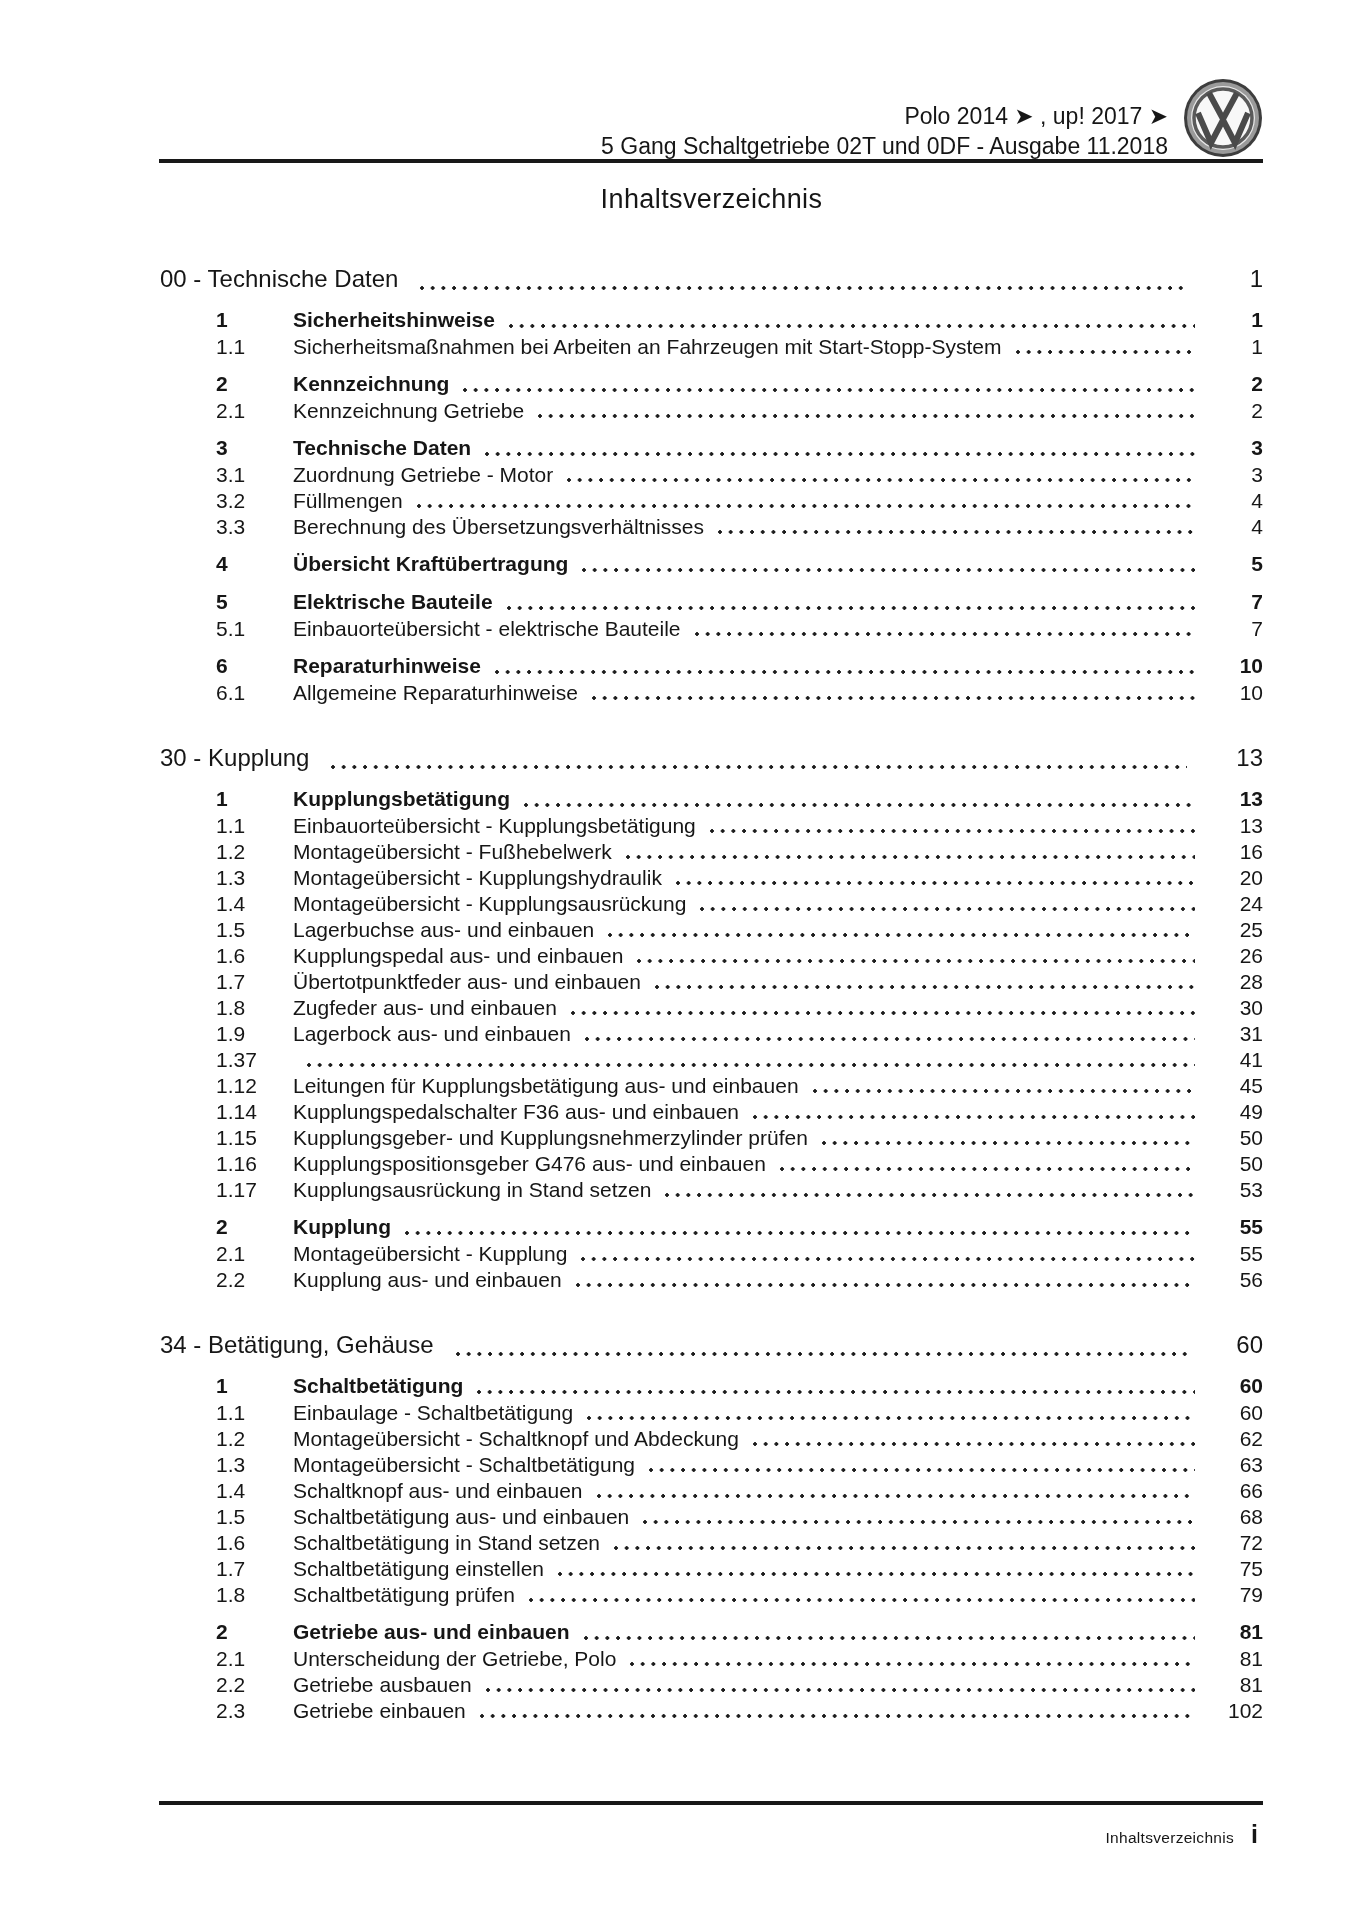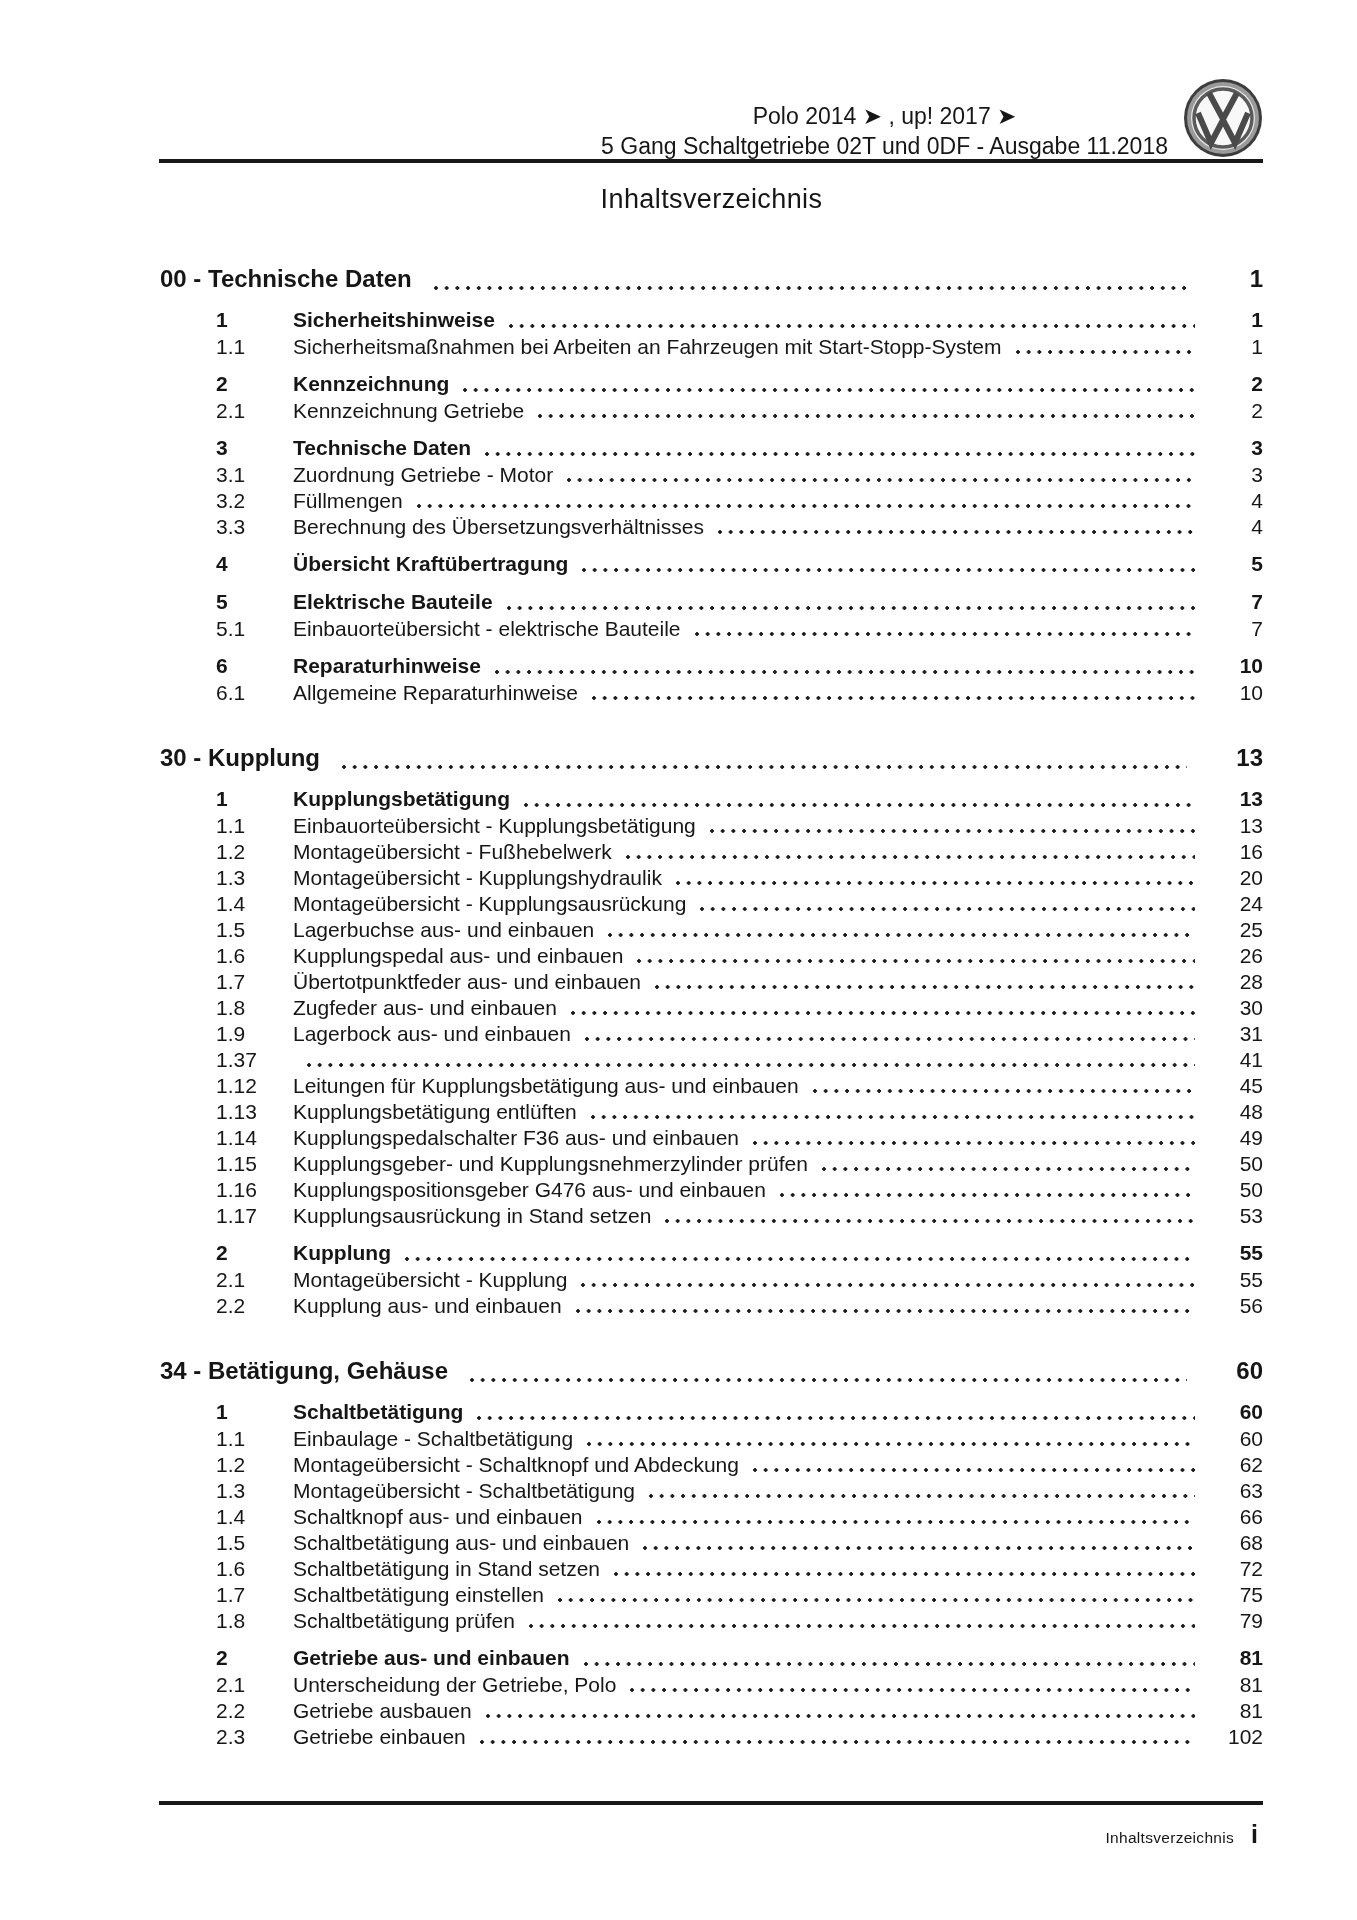--- a/index.html
+++ b/index.html
@@ -8,38 +8,38 @@
     width:1357px;height:1920px;
     margin:0 auto;
     background:#ffffff;
     font-family:"Liberation Sans","DejaVu Sans",sans-serif;
     color:#161616;
     overflow:hidden;
   }
   
   .header-text{
     position:absolute;top:101px;right:189px;
-    text-align:center;font-size:23px;line-height:30px;
+    text-align:right;font-size:23px;line-height:30px;
     white-space:nowrap;
   }
   .vw-logo{position:absolute;left:1183px;top:78px;width:80px;height:80px;}
   .rule{height:4px;background:#181818;}
   .header-rule{position:absolute;top:159px;left:159px;width:1104px;}
   
   .title{
     position:absolute;top:184px;left:160px;width:1103px;
     margin:0;text-align:center;
     font-size:27px;font-weight:400;letter-spacing:0.4px;
   }
   
   .toc{position:absolute;top:262px;left:160px;width:1103px;}
   .section:not(:first-child){margin-top:35px;}
   .row{display:flex;align-items:baseline;}
   .section-row{
-    font-size:24px;font-weight:700;
+    font-size:24px;font-weight:400;
     height:34px;line-height:34px;margin-bottom:6px;gap:8px;
   }
   .entry-row{font-size:21px;height:26px;line-height:26px;font-weight:400;}
   .entry-row.level1{font-weight:700;height:28px;line-height:28px;margin-top:10px;}
   .sec-label{flex:none;white-space:nowrap;}
   .num{flex:none;margin-left:56px;width:77px;}
   .etitle{flex:none;white-space:nowrap;}
   .leader{
     flex:1 1 auto;align-self:flex-end;
     height:4px;margin:0 10px 6px 14px;min-width:18px;
@@ -236,26 +236,20 @@
     <span class="leader"></span>
     <span class="page-num">41</span>
   </div>
         <div class="row entry-row level2">
     <span class="num">1.12</span>
     <span class="etitle">Leitungen für Kupplungsbetätigung aus- und einbauen</span>
     <span class="leader"></span>
     <span class="page-num">45</span>
   </div>
         <div class="row entry-row level2">
-    <span class="num">1.13</span>
-    <span class="etitle">Kupplungsbetätigung entlüften</span>
-    <span class="leader"></span>
-    <span class="page-num">48</span>
-  </div>
-        <div class="row entry-row level2">
     <span class="num">1.14</span>
     <span class="etitle">Kupplungspedalschalter F36 aus- und einbauen</span>
     <span class="leader"></span>
     <span class="page-num">49</span>
   </div>
         <div class="row entry-row level2">
     <span class="num">1.15</span>
     <span class="etitle">Kupplungsgeber- und Kupplungsnehmerzylinder prüfen</span>
     <span class="leader"></span>
     <span class="page-num">50</span>

